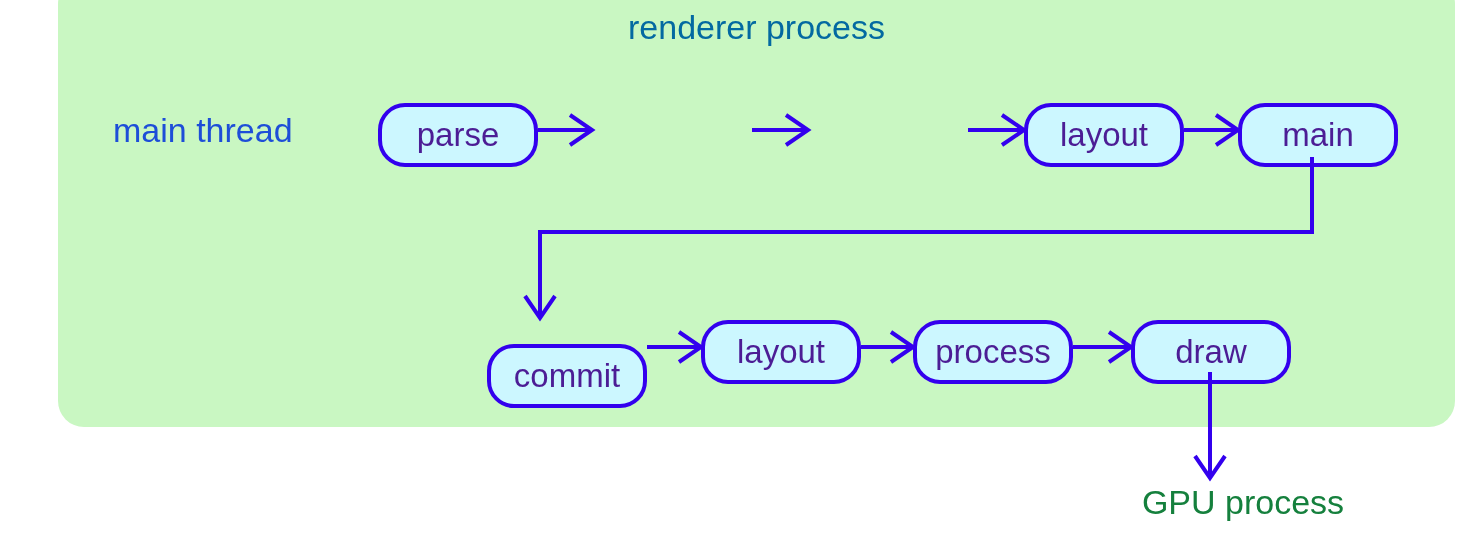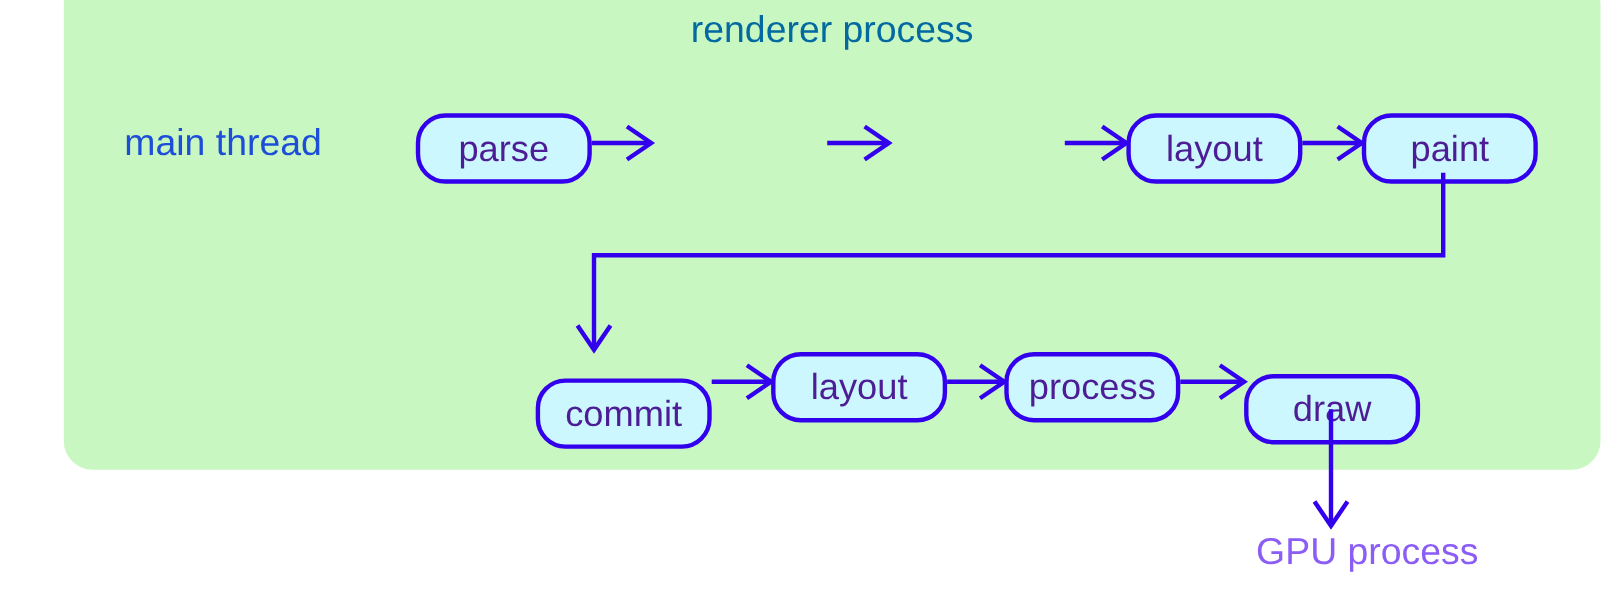--- a/index.html
+++ b/index.html
@@ -73,45 +73,45 @@
     height: 544px;
     pointer-events: none;
   }
   .gpu-label {
     position: absolute;
     left: 1063px;
     top: 483px;
     width: 360px;
     text-align: center;
     font-size: 34px;
-    color: #8b5cf6;
+    color: #15803d;
     line-height: 38px;
     white-space: nowrap;
   }
 </style>
 </head>
 <body>
 
 <div id="canvas">
 
   <div id="renderer-panel"></div>
 
   <div class="panel-title">renderer process</div>
 
   <div class="thread-label" id="main-thread-label">main thread</div>
 
 
   <div class="node" style="left:378px; top:103px; width:160px;">parse</div>
   <div class="node" style="left:1024px; top:103px; width:160px;">layout</div>
-  <div class="node" style="left:1238px; top:103px; width:160px;">paint</div>
+  <div class="node" style="left:1238px; top:103px; width:160px;">main</div>
 
   <div class="node" style="left:487px; top:320px; width:160px;margin-top:24px;">commit</div>
   <div class="node" style="left:701px; top:320px; width:160px;">layout</div>
   <div class="node" style="left:913px; top:320px; width:160px;">process</div>
-  <div class="node" style="left:1131px; top:320px; width:160px;margin-top:20px;">draw</div>
+  <div class="node" style="left:1131px; top:320px; width:160px;">draw</div>
 
   <svg class="svg-layer" viewBox="0 0 1472 544">
     <g fill="none" stroke="#3300ee" stroke-width="4" stroke-linecap="butt" stroke-linejoin="miter">
 
       <g>
         <line x1="538" y1="130" x2="592" y2="130"></line>
         <polyline points="570,115 592,130 570,145" fill="none"></polyline>
       </g>
 
       <g>

